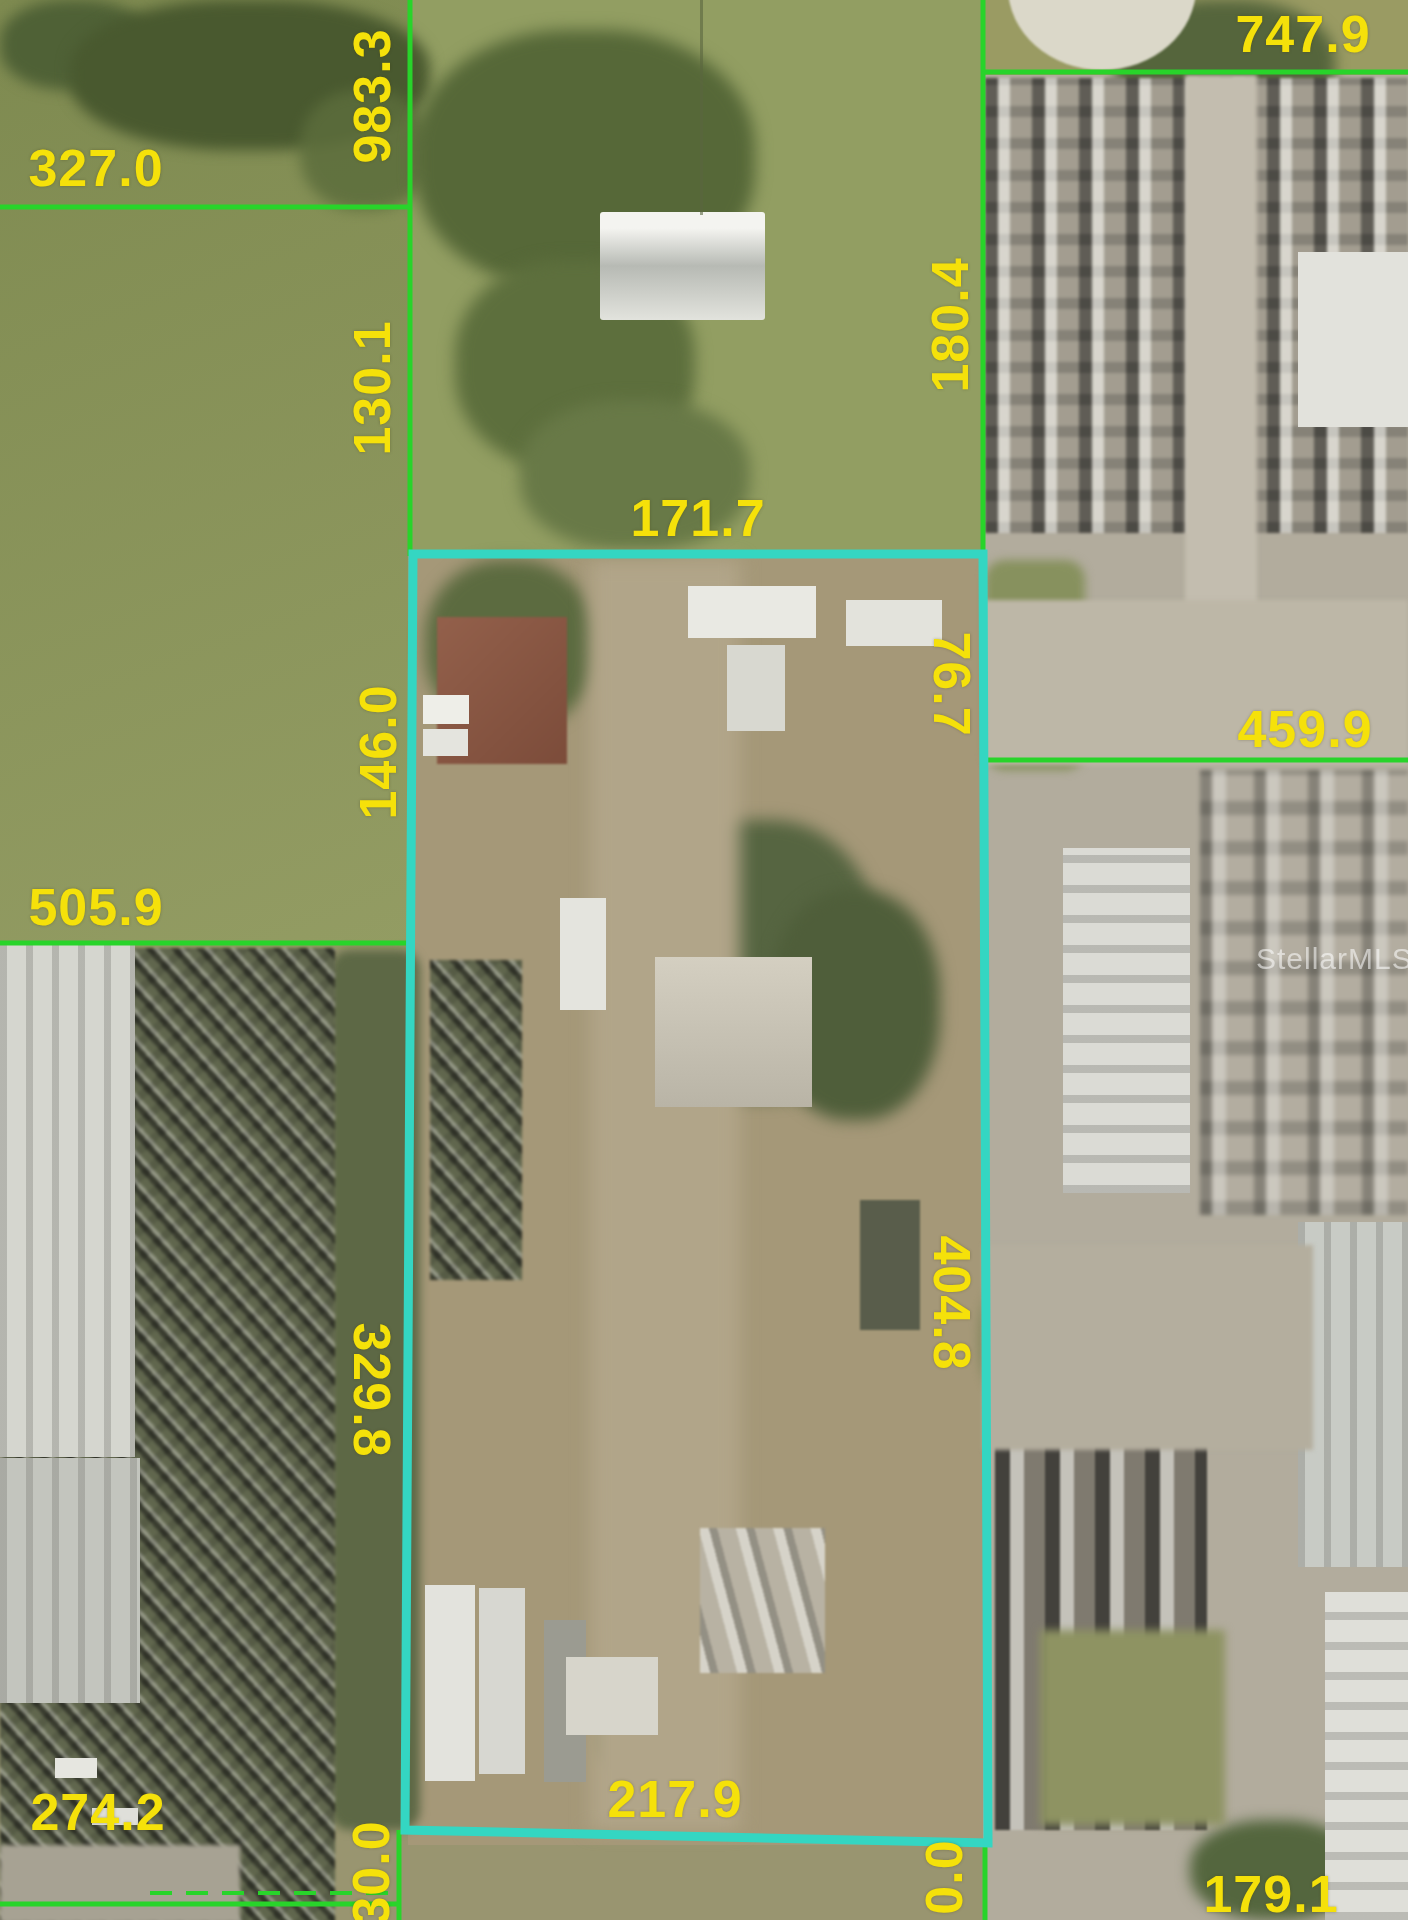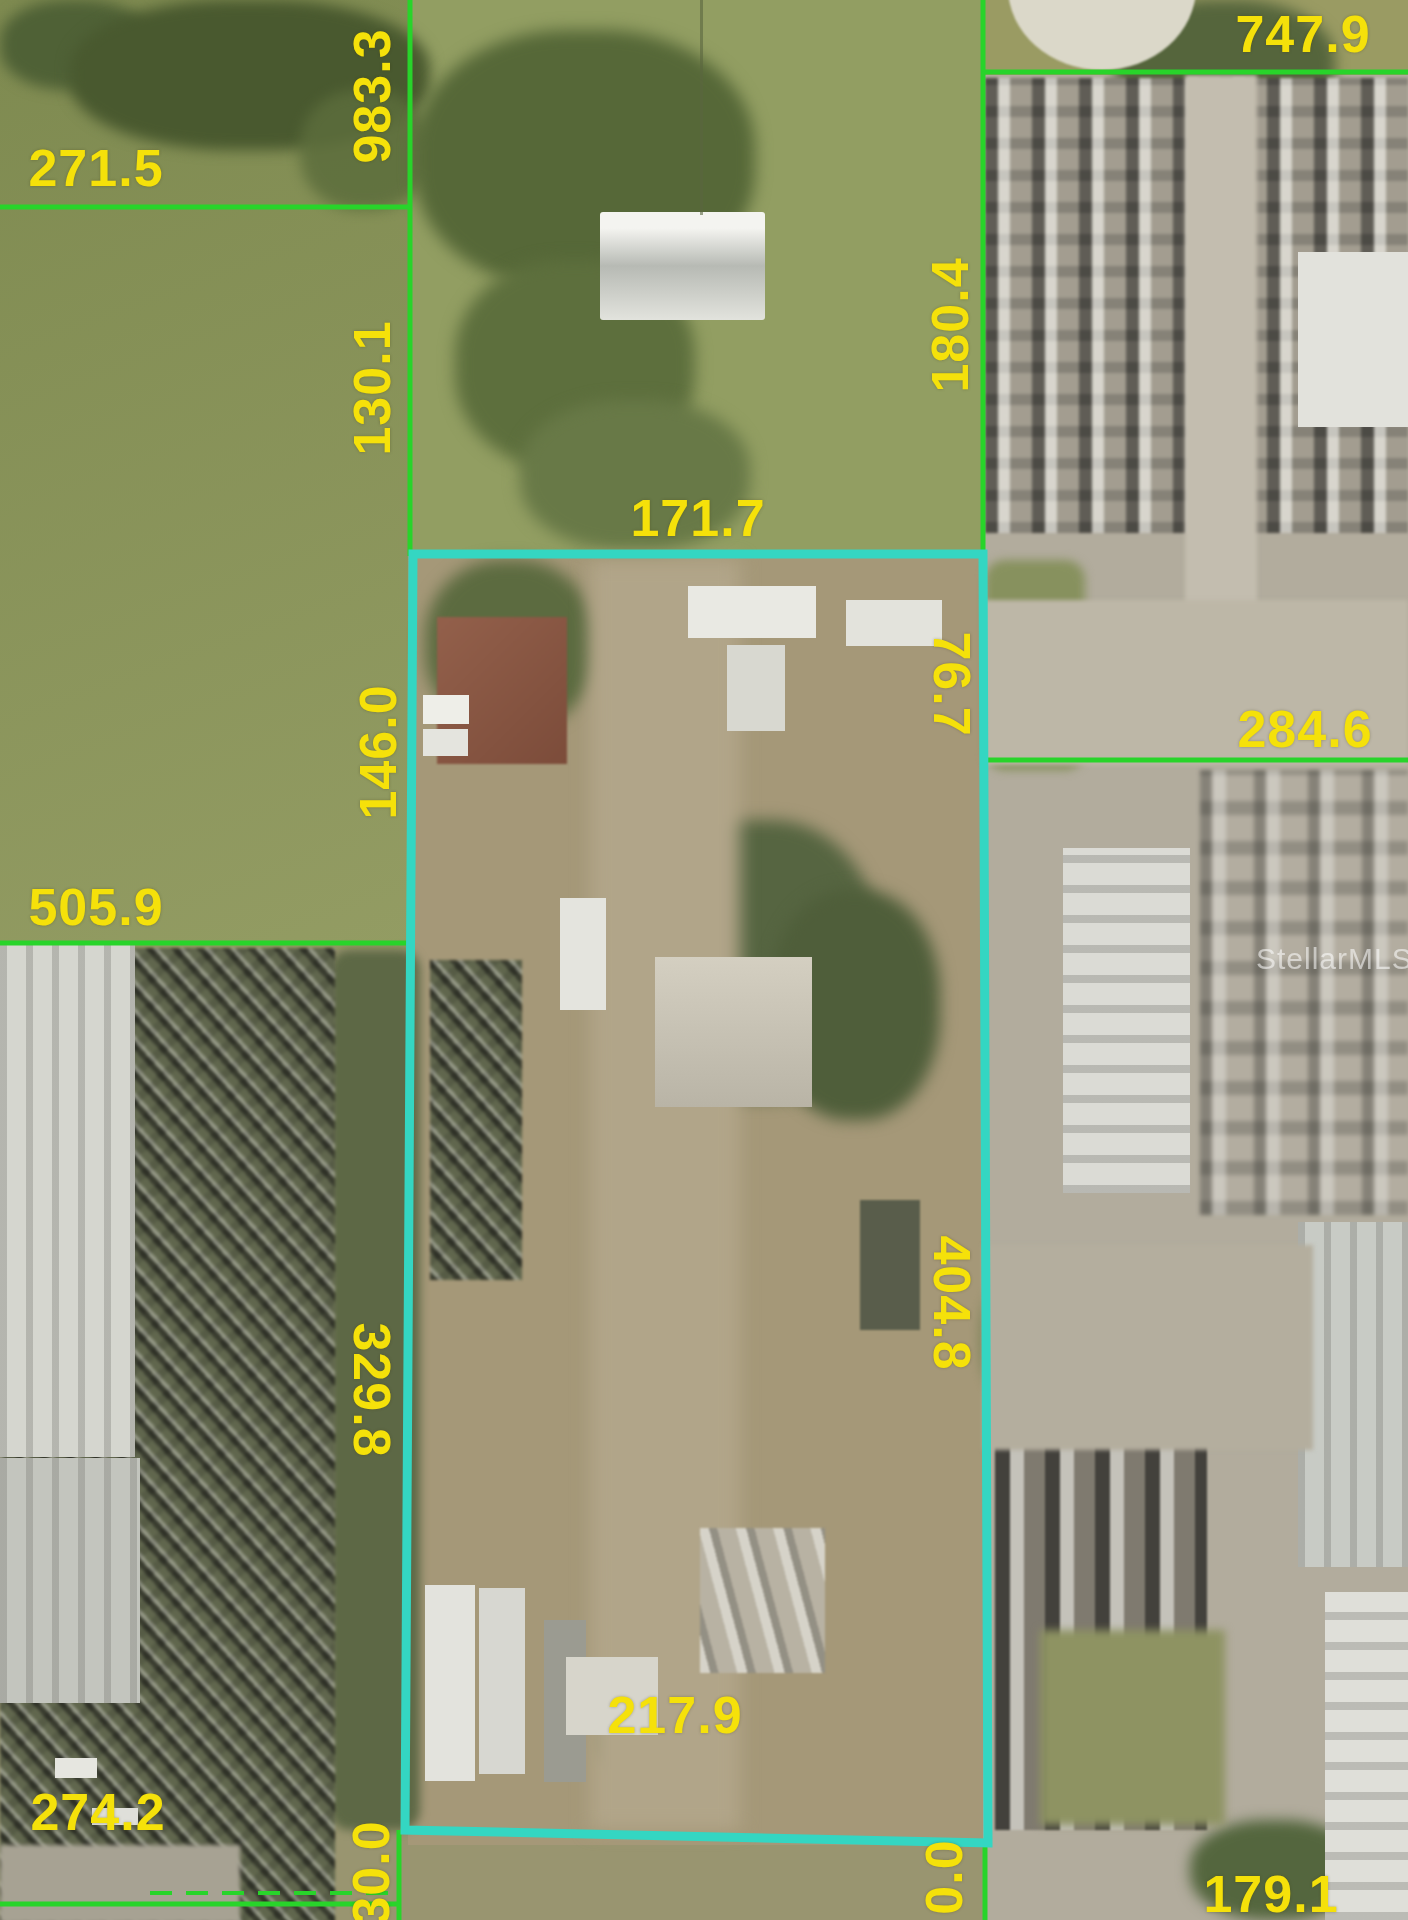--- a/index.html
+++ b/index.html
@@ -106,33 +106,33 @@
       <line x1="983" y1="760" x2="1408" y2="760"></line>
       <line x1="0" y1="943" x2="413" y2="943"></line>
       <line x1="399" y1="1830" x2="399" y2="1920"></line>
       <line x1="0" y1="1904" x2="399" y2="1904"></line>
       <line x1="150" y1="1893" x2="390" y2="1893" stroke-width="4" stroke-dasharray="22 14"></line>
       <line x1="985" y1="1843" x2="985" y2="1920"></line>
     </g>
     <polygon points="413,554 983,554 988,1843 405,1830" fill="none" stroke="#34d6c2" stroke-width="9"></polygon>
   </svg>
 
-  <div class="mlabel" style="left:96px;top:168px;">271.5</div>
+  <div class="mlabel" style="left:96px;top:168px;">327.0</div>
   <div class="mlabel vccw" style="left:372px;top:96px;">983.3</div>
   <div class="mlabel vccw" style="left:372px;top:388px;">130.1</div>
   <div class="mlabel" style="left:698px;top:518px;">171.7</div>
   <div class="mlabel vccw" style="left:950px;top:325px;">180.4</div>
   <div class="mlabel" style="left:1303px;top:34px;">747.9</div>
   <div class="mlabel vccw" style="left:378px;top:752px;">146.0</div>
   <div class="mlabel vcw" style="left:952px;top:684px;">76.7</div>
   <div class="mlabel" style="left:96px;top:907px;">505.9</div>
-  <div class="mlabel" style="left:1305px;top:729px;">284.6</div>
+  <div class="mlabel" style="left:1305px;top:729px;">459.9</div>
   <div class="mlabel vcw" style="left:372px;top:1390px;">329.8</div>
   <div class="mlabel vcw" style="left:952px;top:1303px;">404.8</div>
-  <div class="mlabel" style="left:675px;top:1715px;">217.9</div>
+  <div class="mlabel" style="left:675px;top:1799px;">217.9</div>
   <div class="mlabel vccw" style="left:371px;top:1873px;">30.0</div>
   <div class="mlabel vccw" style="left:944px;top:1877px;">0.0</div>
   <div class="mlabel" style="left:98px;top:1812px;">274.2</div>
   <div class="mlabel" style="left:1271px;top:1894px;">179.1</div>
 
   <div class="wm" style="left:1256px;top:942px;">StellarMLS</div>
 
 </div>
 
 </body></html>

